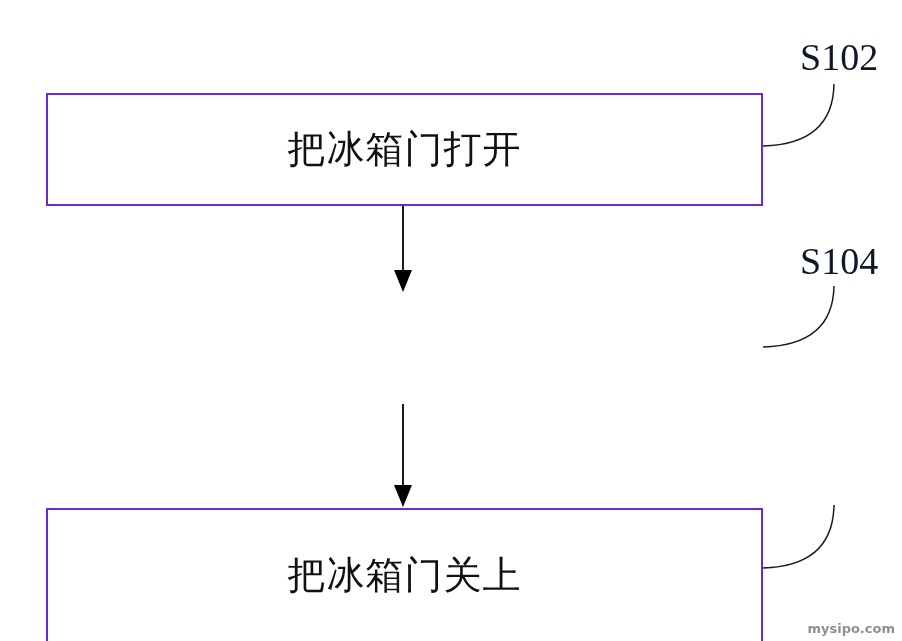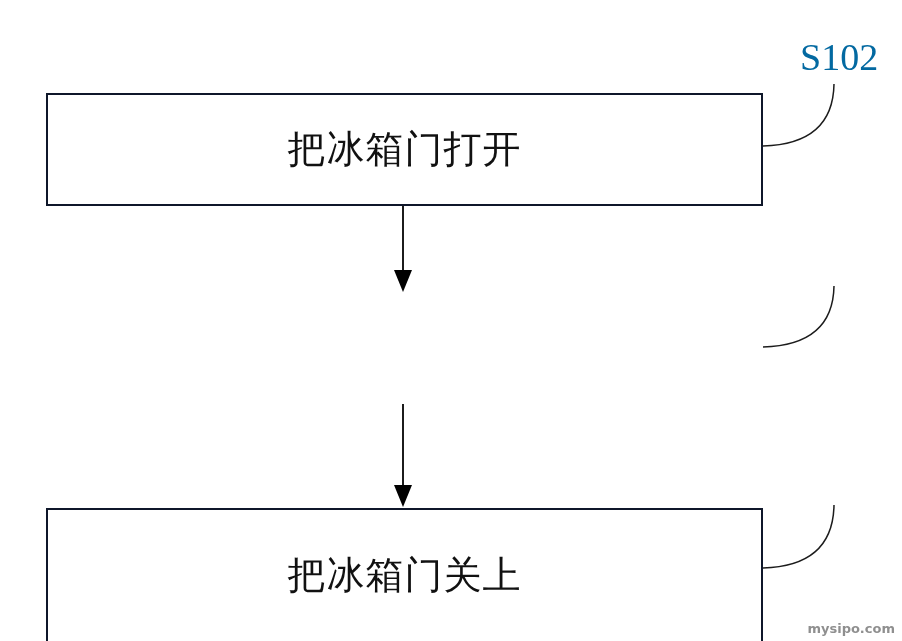--- a/index.html
+++ b/index.html
@@ -13,40 +13,40 @@
     height: 641px;
     background: #ffffff;
     overflow: hidden;
     font-family: "Liberation Serif", "DejaVu Serif", serif;
   }
   .flow-box {
     position: absolute;
     left: 46px;
     width: 717px;
     box-sizing: border-box;
-    border: 2px solid #0f172a;
+    border: 2px solid #6d28d9;
     background: #ffffff;
     display: flex;
     align-items: center;
     justify-content: center;
   }
   .flow-box.box1 { top: 93px;  height: 113px; }
   .flow-box.box2 { top: 292px; height: 112px; }
   .flow-box.box3 { top: 508px; height: 135px; }
   .flow-box .step-text {
     font-size: 38px;
     color: #111111;
     letter-spacing: 1px;
     white-space: nowrap;
   }
   .step-label {
     position: absolute;
     left: 800px;
     font-size: 38px;
-    color: #0369a1;
+    color: #0f172a;
     white-space: nowrap;
     line-height: 1;
   }
   .step-label.l1 { top: 38px; }
   .step-label.l2 { top: 242px; }
   .step-label.l3 { top: 464px; }
   svg.overlay {
     position: absolute;
     top: 0;
     left: 0;
@@ -88,16 +88,17 @@
   </svg>
 
   <div class="flow-box box1">
     <span class="step-text">把冰箱门打开</span>
   </div>
   <div class="flow-box box3">
     <span class="step-text">把冰箱门关上</span>
   </div>
 
   <div class="step-label l1">S102</div>
+  <div class="step-label l2">S104</div>
 
   <div class="watermark">mysipo.com</div>
 
 </div>
 
 </body></html>

